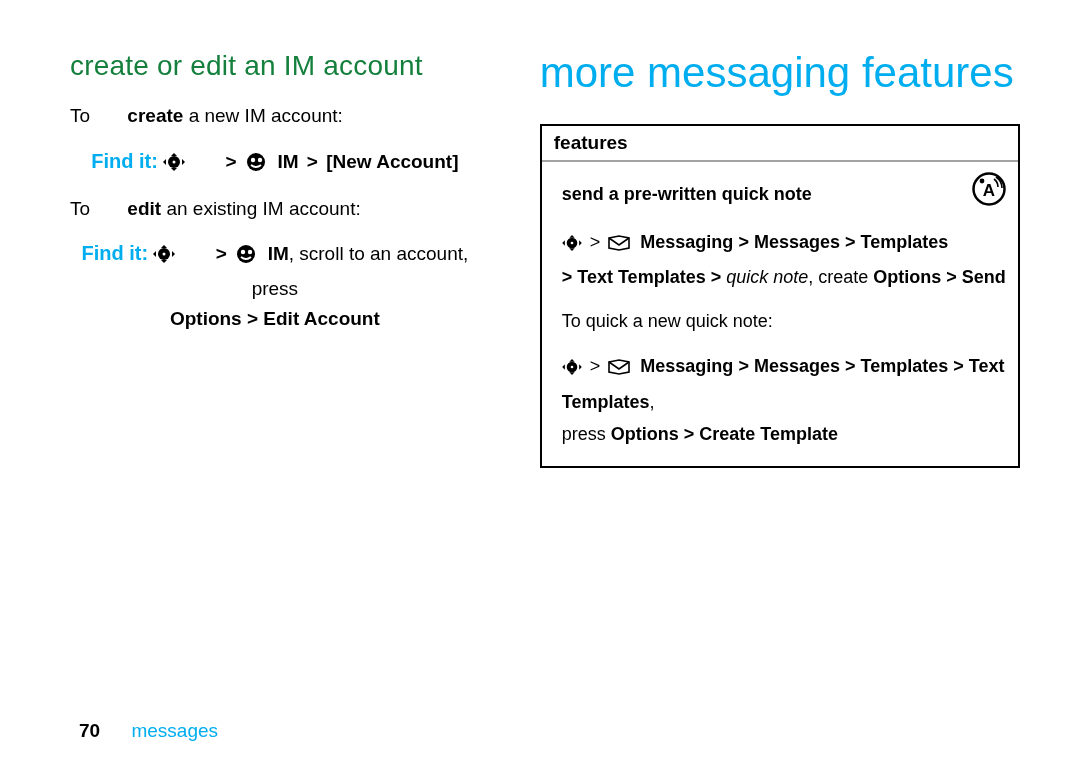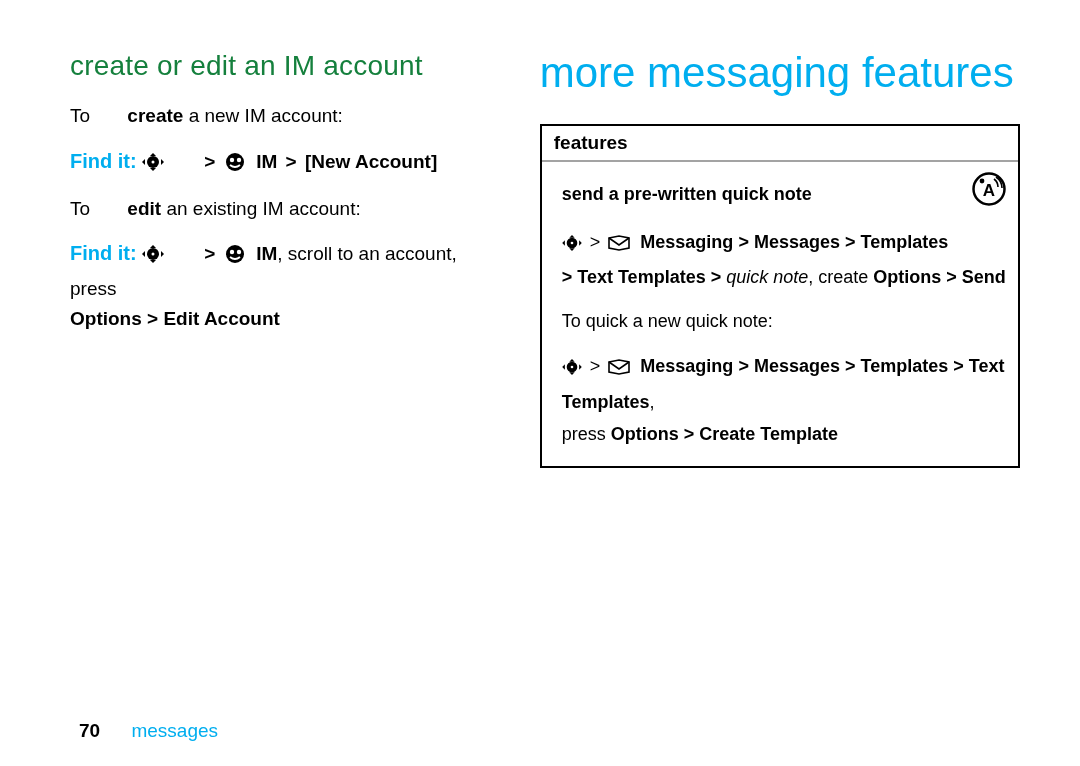--- a/index.html
+++ b/index.html
@@ -52,20 +52,21 @@
     }
     .condensed {
       font-family: "Arial Narrow", Arial, sans-serif;
       font-stretch: condensed;
       font-weight: bold;
     }
     .find-line {
       font-size: 19px;
       line-height: 1.6;
       margin-bottom: 14px;
+      text-align: center;
     }
     .icon-nav {
       display: inline-block;
       vertical-align: -3px;
     }
     .icon-im {
       display: inline-block;
       vertical-align: -4px;
     }
     .icon-msg {

